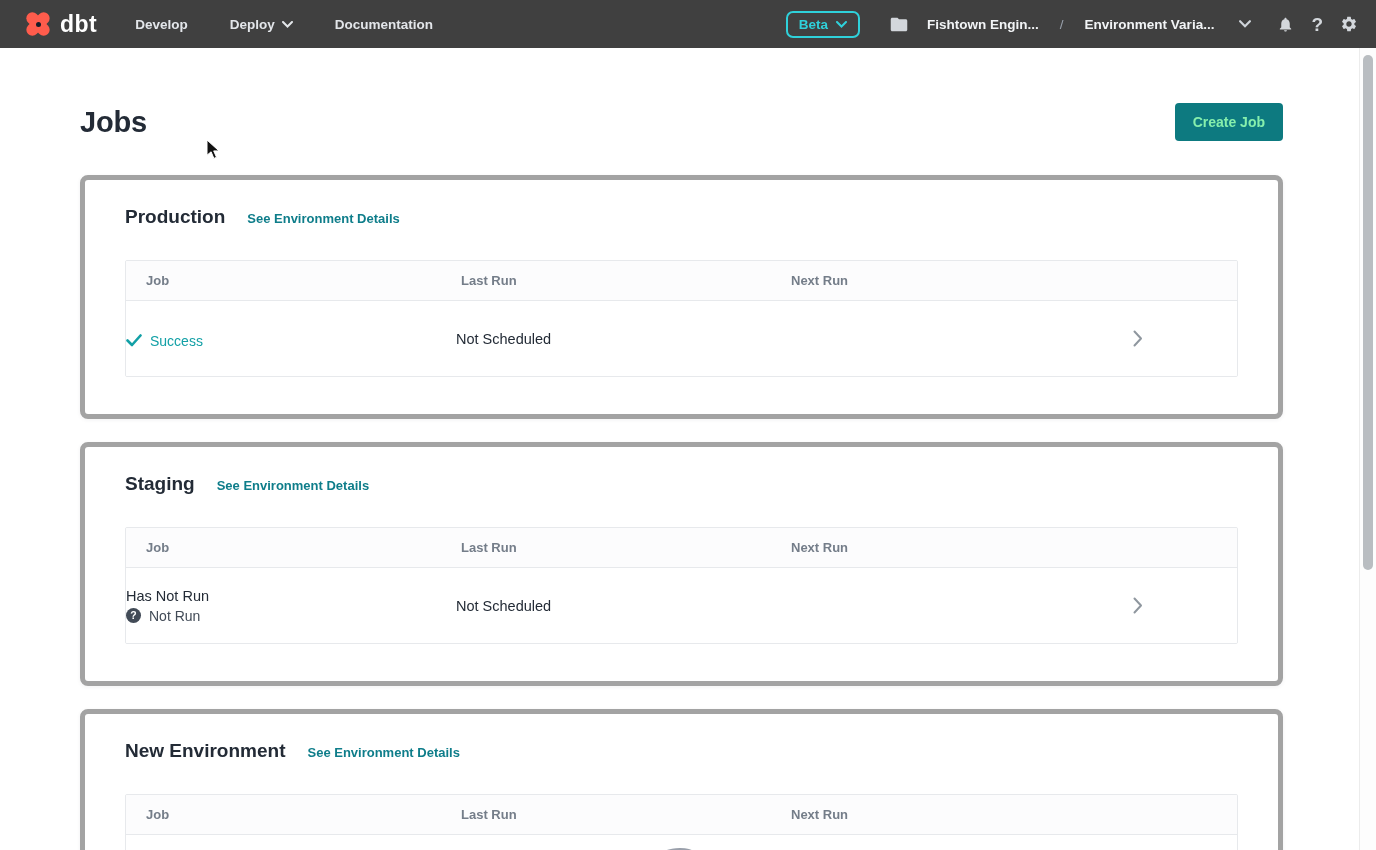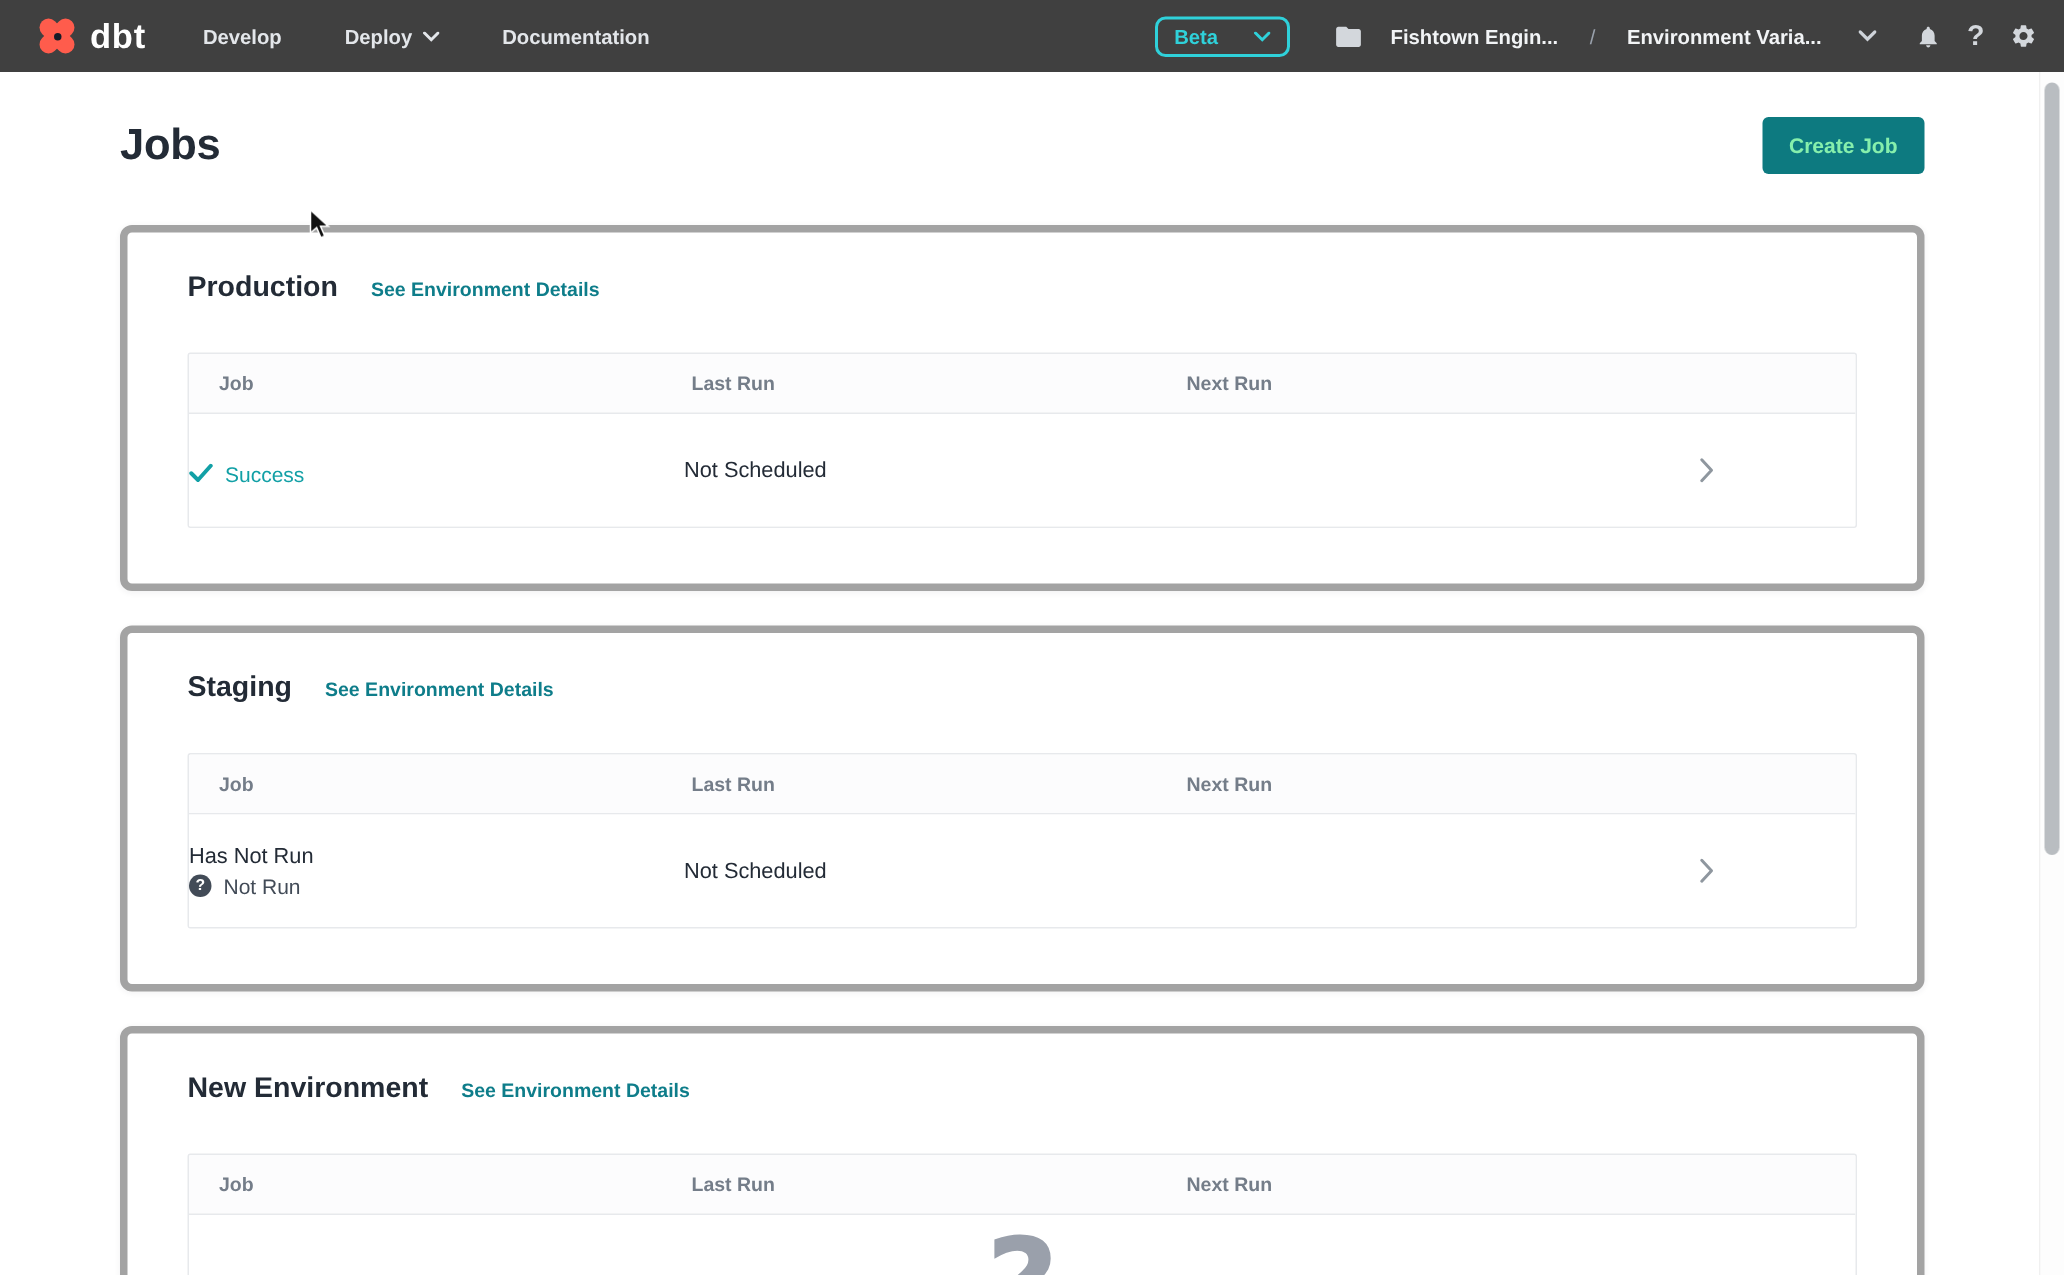--- a/index.html
+++ b/index.html
@@ -16,34 +16,34 @@
               background:#ff5c4c; border-radius:6px; }
   .logo-bar.a { transform:rotate(45deg); }
   .logo-bar.b { transform:rotate(-45deg); }
   .logo-dot { position:absolute; top:11.5px; left:11.5px; width:5px; height:5px;
               border-radius:50%; background:#151c28; }
   .brand { color:#fff; font-size:23px; font-weight:700; letter-spacing:0.5px; }
   .nav-items { display:flex; align-items:center; gap:42px; margin-left:38px; }
   .nav-item { color:#e3e6ea; font-size:13.5px; font-weight:700; cursor:pointer;
               display:flex; align-items:center; gap:7px; text-decoration:none; }
   .nav-right { display:flex; align-items:center; }
-  .beta-badge { display:flex; align-items:center; gap:24px; border:2px solid #2fd1da;
+  .beta-badge { display:flex; align-items:center; gap:8px; border:2px solid #2fd1da;
                 border-radius:7px; padding:4px 11px; color:#2fd1da; font-size:13.5px;
                 font-weight:700; cursor:pointer; margin-right:30px; }
   .breadcrumb { display:flex; align-items:center; gap:19px; color:#f2f4f6;
                 font-size:13.5px; font-weight:700; }
   .crumb-sep { color:#9aa2ad; font-weight:400; margin:0 2px; }
   .crumb-chevron { margin-left:6px; }
   .nav-icons { display:flex; align-items:center; gap:17px; margin-left:26px; }
   .nav-icon { cursor:pointer; display:flex; align-items:center; justify-content:center; }
   .help-glyph { color:#d3d7dc; font-size:19px; font-weight:800; line-height:1; }
 
   
   .main { position:relative; height:802px; background:#fff; padding:0 93px 0 80px; }
-  .page-head { display:flex; align-items:center; justify-content:space-between; padding-top:30px; }
+  .page-head { display:flex; align-items:center; justify-content:space-between; padding-top:55px; }
   .page-title { font-size:29px; font-weight:700; color:#232b36; letter-spacing:-0.2px; }
   .create-btn { background:#0d7a80; color:#86efac; border:none; border-radius:4px;
                 font-family:"Liberation Sans",sans-serif; font-size:14px; font-weight:600;
                 padding:11px 18px; cursor:pointer; }
 
   .card { background:#fff; border:5px solid #a3a3a3; border-radius:8px;
           box-shadow:0 1px 4px rgba(31,41,55,0.06); padding:26px 40px 37px; margin-top:23px; }
   .card.first { margin-top:34px; }
   .card-head { display:flex; align-items:baseline; gap:22px; }
   .env-name { font-size:19px; font-weight:700; color:#232b36; }

